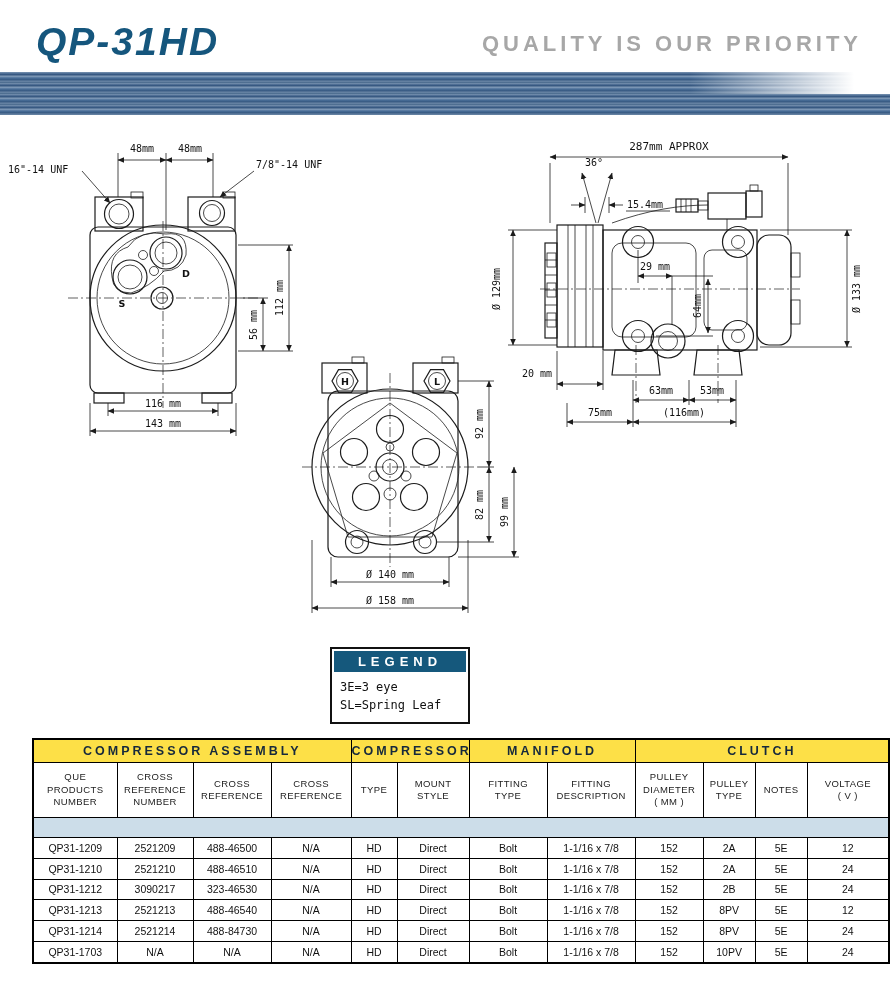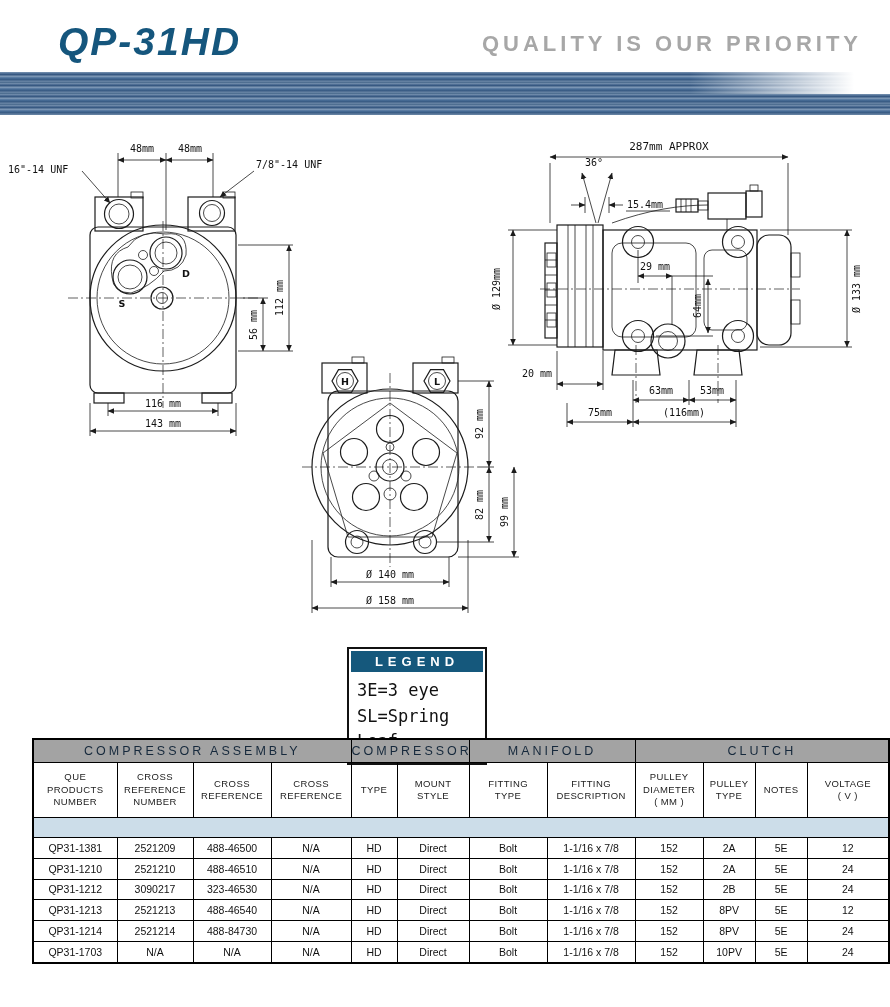--- a/index.html
+++ b/index.html
@@ -3,21 +3,21 @@
 <meta charset="utf-8">
 <title>QP-31HD</title>
 <style>
   html,body{margin:0;padding:0}
   body{
     width:890px;height:1007px;position:relative;background:#ffffff;
     font-family:"Liberation Sans",sans-serif;overflow:hidden;
   }
   
   .logo{
-    position:absolute;left:58px;top:20px;
+    position:absolute;left:36px;top:20px;
     font-size:39px;font-weight:bold;font-style:italic;letter-spacing:2px;
     color:#15567d;
   }
   .tagline{
     position:absolute;top:31px;right:28px;
     font-size:22px;font-weight:bold;letter-spacing:4px;color:#a7a7a7;margin-left:16px;
   }
   .band{
     position:absolute;top:72px;left:0;width:890px;height:43px;
     background:repeating-linear-gradient(180deg,
@@ -31,33 +31,33 @@
   
   svg.drawings{position:absolute;top:135px;left:0}
   svg text{font-family:"DejaVu Sans Mono",monospace;font-size:10px;fill:#111}
   svg text.big{font-size:11px}
   svg text.portletter{font-family:"DejaVu Sans",sans-serif;font-weight:bold;font-size:9.5px}
   .outline{stroke:#1c1c1c;stroke-width:1.2;fill:none}
   .thin{stroke:#1c1c1c;stroke-width:0.8;fill:none}
   .dim{stroke:#1c1c1c;stroke-width:0.8;fill:none}
   .cl{stroke:#1c1c1c;stroke-width:0.7;stroke-dasharray:10 3 2 3;fill:none}
   
-  .legend{position:absolute;left:347px;top:647px;width:136px;border:2px solid #111;background:#fff}
+  .legend{position:absolute;left:330px;top:647px;width:136px;border:2px solid #111;background:#fff}
   .legend-header{
     background:#15587c;color:#fff;text-align:center;font-weight:bold;
     letter-spacing:5px;font-size:13px;padding:3px 0;margin:2px;
   }
-  .legend-body{padding:4px 8px 8px;font-family:"DejaVu Sans Mono",monospace;font-size:17px;color:#111;line-height:1.5}
+  .legend-body{padding:4px 8px 8px;font-family:"DejaVu Sans Mono",monospace;font-size:12px;color:#111;line-height:1.5}
   
   table.spec-table{
     position:absolute;left:32px;top:738px;width:856px;
     border-collapse:collapse;table-layout:fixed;border:2.5px solid #000;
   }
   .spec-table th,.spec-table td{border:1.5px solid #000;text-align:center;vertical-align:middle;padding:0;color:#111}
-  .group-row th{background:#a3a3a3;height:22px;font-size:12.5px;font-weight:normal;letter-spacing:3px;color:#16293c}
+  .group-row th{background:#fde047;height:22px;font-size:12.5px;font-weight:bold;letter-spacing:3px;color:#16293c}
   .col-row th{height:54px;font-size:9.5px;font-weight:normal;letter-spacing:0.4px;white-space:pre-line;line-height:1.3;color:#222}
   .spacer-row td{background:#ccdde9;height:19px}
   .data-row td{height:19.8px;font-size:10.5px}
 </style>
 </head>
 <body>
 
 <div class="logo">QP-31HD</div>
 <div class="tagline">QUALITY IS OUR PRIORITY</div>
 <div class="band"></div>
@@ -354,21 +354,21 @@
       <th>VOLTAGE
 ( V )</th>
     </tr>
     <tr class="spacer-row">
       <td colspan="12"></td>
     </tr>
   </thead>
   <tbody>
 
       <tr class="data-row">
-        <td>QP31-1381</td>
+        <td>QP31-1209</td>
         <td>2521209</td>
         <td>488-46500</td>
         <td>N/A</td>
         <td>HD</td>
         <td>Direct</td>
         <td>Bolt</td>
         <td>1-1/16 x 7/8</td>
         <td>152</td>
         <td>2A</td>
         <td>5E</td>

